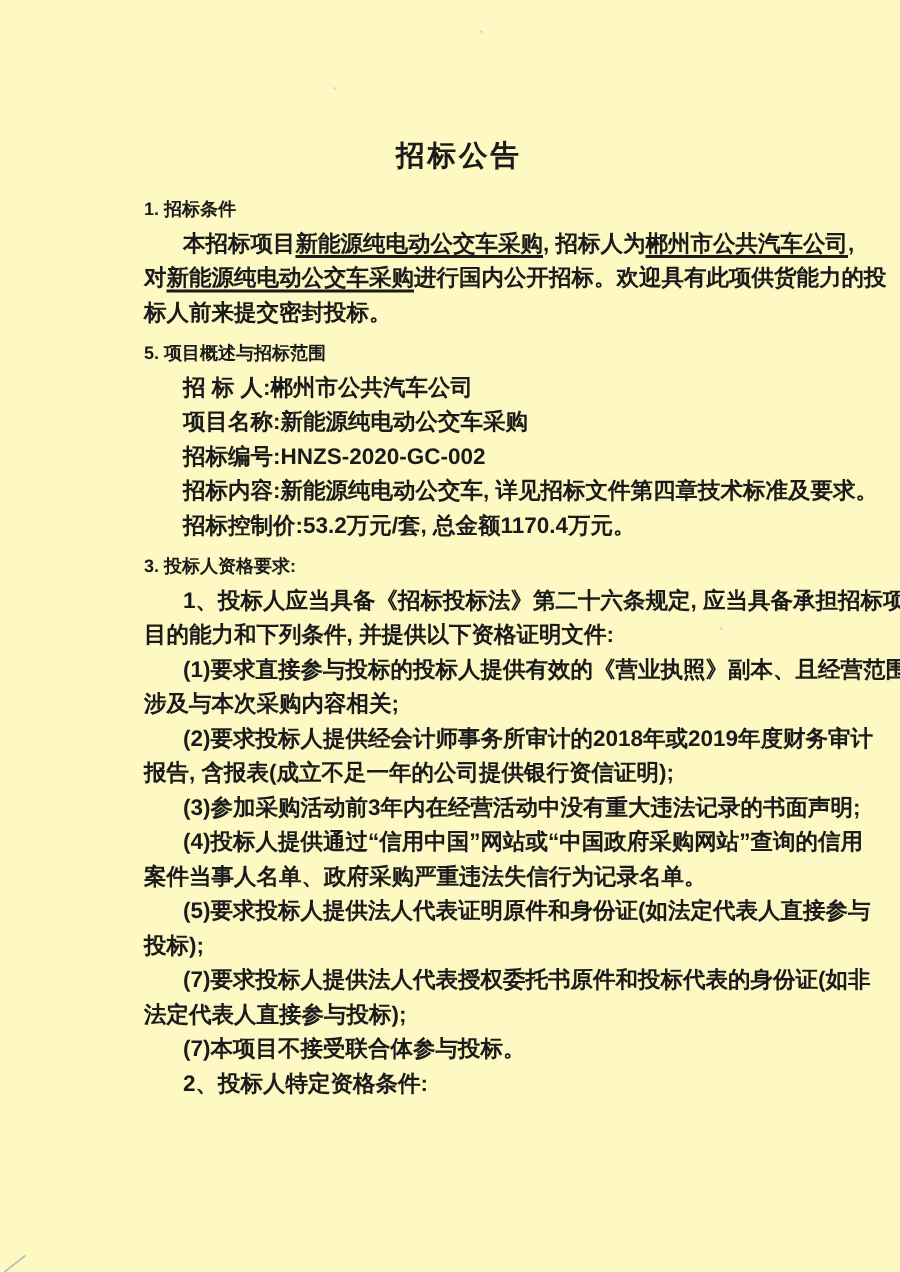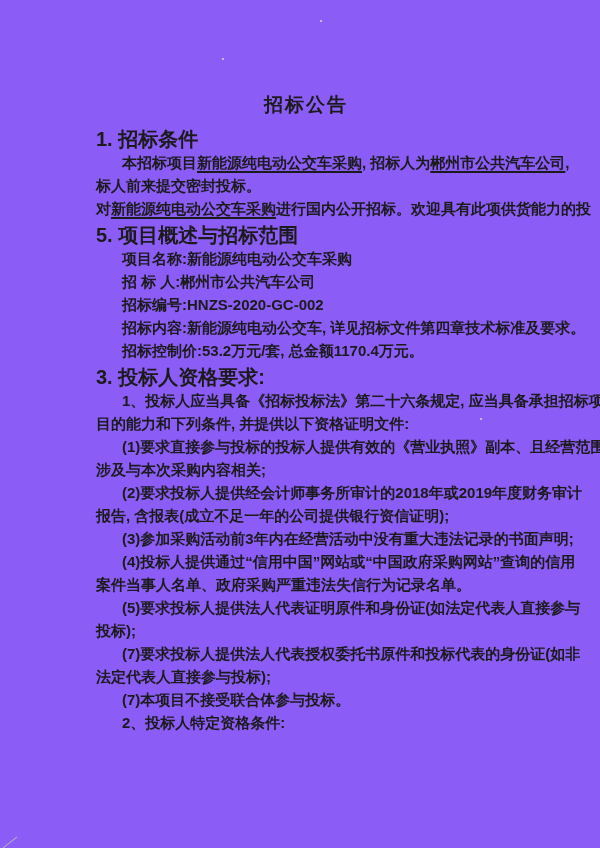--- a/index.html
+++ b/index.html
@@ -4,40 +4,40 @@
 <style>
   html,body{margin:0;padding:0;}
   body{
     width:600px;height:848px;
     background:#f4f4f4;
     font-family:"Liberation Sans","DejaVu Sans",sans-serif;
   }
   .page{
     position:relative;
     width:600px;height:848px;
-    background:#8b5cf6;
+    background:#fef9c3;
     overflow:hidden;
   }
   .content{
     position:absolute;
     left:96px;top:90px;width:444px;
     color:#1b1b1b;
     font-weight:bold;
     font-size:15px;
   }
   .doc-title{
     font-size:19px;
     line-height:30px;
     text-align:center;
     letter-spacing:2px;
     padding-right:24px;
     margin-bottom:8px;
   }
   .heading{
-    font-size:20px;
+    font-size:12px;
     line-height:23px;
     margin-top:4px;
     white-space:nowrap;
   }
   .line{
     line-height:23px;
     white-space:nowrap;
   }
   .indent{padding-left:26px;}
   .u{
@@ -56,25 +56,25 @@
 </style>
 </head>
 <body>
 
 <div class="page">
   <div class="content">
     <div class="doc-title">招标公告</div>
     <div>
         <div class="heading"><span>1. 招标条件</span></div>
         <div class="line indent"><span>本招标项目</span><span class="u">新能源纯电动公交车采购</span><span>, 招标人为</span><span class="u">郴州市公共汽车公司</span><span>,</span></div>
+        <div class="line"><span>对</span><span class="u">新能源纯电动公交车采购</span><span>进行国内公开招标。欢迎具有此项供货能力的投</span></div>
         <div class="line"><span>标人前来提交密封投标。</span></div>
-        <div class="line"><span>对</span><span class="u">新能源纯电动公交车采购</span><span>进行国内公开招标。欢迎具有此项供货能力的投</span></div>
         <div class="heading"><span>5. 项目概述与招标范围</span></div>
+        <div class="line indent"><span>招 标 人:郴州市公共汽车公司</span></div>
         <div class="line indent"><span>项目名称:新能源纯电动公交车采购</span></div>
-        <div class="line indent"><span>招 标 人:郴州市公共汽车公司</span></div>
         <div class="line indent"><span>招标编号:HNZS-2020-GC-002</span></div>
         <div class="line indent"><span>招标内容:新能源纯电动公交车, 详见招标文件第四章技术标准及要求。</span></div>
         <div class="line indent"><span>招标控制价:53.2万元/套, 总金额1170.4万元。</span></div>
         <div class="heading"><span>3. 投标人资格要求:</span></div>
         <div class="line indent"><span>1、投标人应当具备《招标投标法》第二十六条规定, 应当具备承担招标项</span></div>
         <div class="line"><span>目的能力和下列条件, 并提供以下资格证明文件:</span></div>
         <div class="line indent"><span>(1)要求直接参与投标的投标人提供有效的《营业执照》副本、且经营范围</span></div>
         <div class="line"><span>涉及与本次采购内容相关;</span></div>
         <div class="line indent"><span>(2)要求投标人提供经会计师事务所审计的2018年或2019年度财务审计</span></div>
         <div class="line"><span>报告, 含报表(成立不足一年的公司提供银行资信证明);</span></div>

